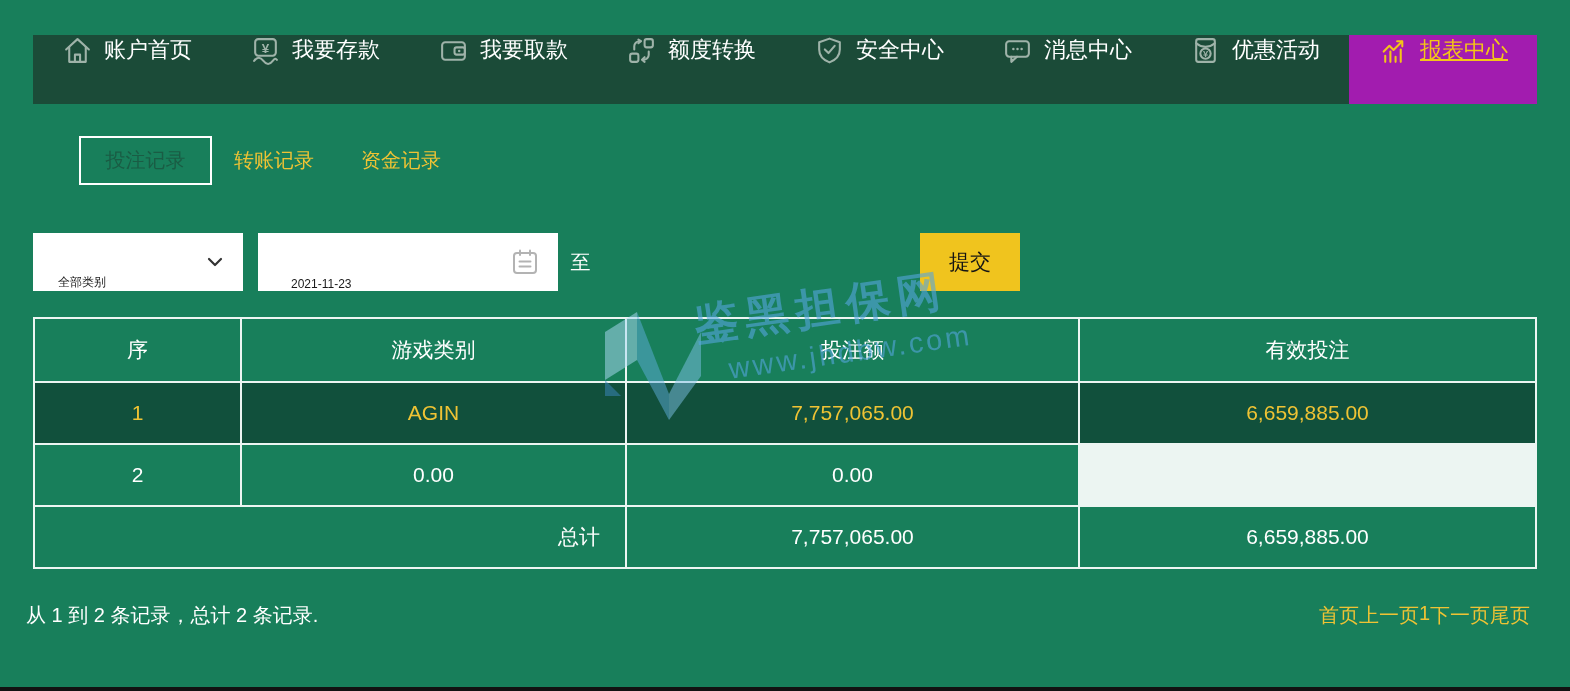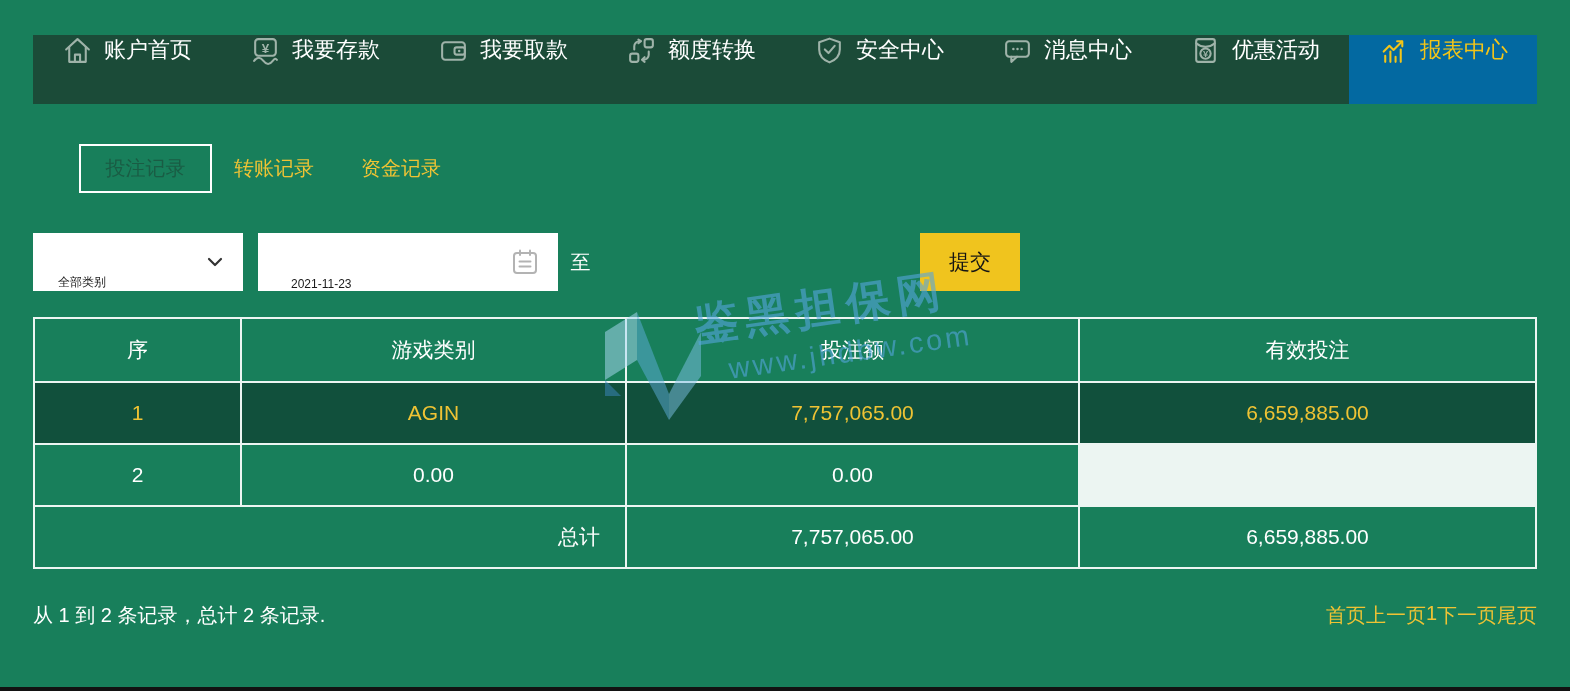--- a/index.html
+++ b/index.html
@@ -16,25 +16,25 @@
     position:absolute; left:33px; top:35px; width:1504px; height:69px;
     background:#1B4B38; display:flex;
   }
   .nav-item {
     flex:1 1 0; display:flex; align-items:flex-start; justify-content:center;
     gap:11px; color:#fff; font-size:22px; cursor:pointer; white-space:nowrap;
   }
   .nav-item svg { width:31px; height:31px; stroke:#9FB3A9; stroke-width:2;
     fill:none; stroke-linecap:round; stroke-linejoin:round; }
   .nav-item svg text { fill:#9FB3A9; stroke:none; font-weight:bold; }
-  .nav-item.active { background:#0369a1; color:#F3C518; }
+  .nav-item.active { background:#a21caf; color:#F3C518;text-decoration:underline; }
   .nav-item.active svg { stroke:#F3C518; }
 
   
-  .tabs { position:absolute; left:55px; top:144px; height:49px;
+  .tabs { position:absolute; left:55px; top:136px; height:49px;
     display:flex; align-items:center;padding-left:24px; }
   .tab { font-size:20px; cursor:pointer; }
   .tab.active {
     width:133px; height:49px; border:2px solid #fff; color:#1A5C44;
     display:flex; align-items:center; justify-content:center; margin-right:22px;
   }
   .tab.plain { color:#EFC334; margin-right:47px; }
 
   
   .filters { position:absolute; left:0; top:233px; width:100%; height:58px; }
@@ -62,21 +62,21 @@
   .cell {
     background:#187F5B; display:flex; align-items:center; justify-content:center;
     font-size:21px; color:#fff; height:60px;
   }
   .cell.th { height:62px; }
   .row-hl .cell, .cell.hl { background:#11503C; color:#EFC334; }
   .cell.link { color:#EFC334; cursor:pointer; }
   .cell.total-label { grid-column:1 / 3; justify-content:flex-end; padding-right:25px; }
 
   
-  .footer { position:absolute; left:33px; top:602px; width:1504px;
+  .footer { position:absolute; left:26px; top:602px; width:1504px;
     display:flex; justify-content:space-between; align-items:flex-end; font-size:20px; }
   .records-info { color:#fff; }
   .pagination { display:flex; }
   .page-link { color:#EFC334; cursor:pointer; }
 
   
   .watermark { position:absolute; left:585px; top:288px; width:470px; height:150px;
     pointer-events:none; z-index:5; }
   .wm-logo { position:absolute; left:8px; top:14px; opacity:.62; }
   .wm-text { position:absolute; left:112px; top:8px; transform:rotate(-8deg);

